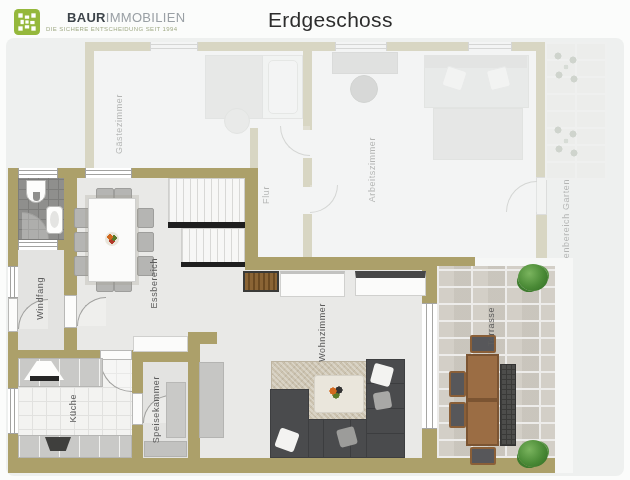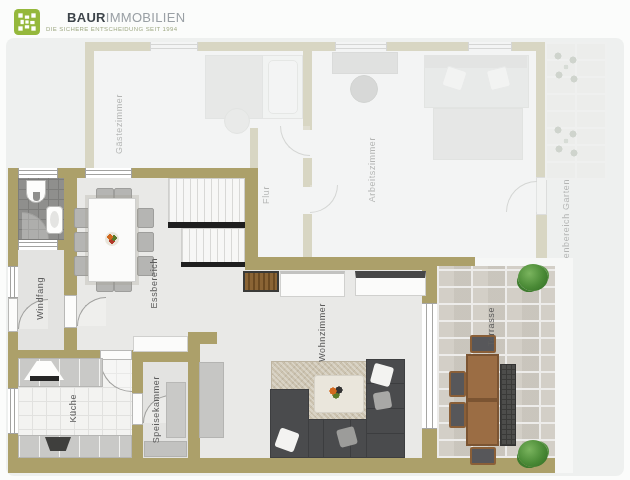--- a/index.html
+++ b/index.html
@@ -63,20 +63,21 @@
           <rect x="4" y="16" width="4" height="4"></rect>
           <rect x="16" y="16" width="4" height="4"></rect>
           <rect x="10" y="15" width="4" height="3"></rect>
         </g>
       </svg>
   </div>
   <div class="brand-line">
     <span class="brand-bold">BAUR</span><span class="brand-light">IMMOBILIEN</span>
   </div>
   <div class="tagline">DIE SICHERE ENTSCHEIDUNG SEIT 1994</div>
+  <div class="hdr-title">Erdgeschoss</div>
 
   <div class="faded">
     <div class="abs" style="left:85px;top:42px;width:462px;height:223px;background:#ffffff;"></div>
 
     <div class="wall" style="left:85px;top:42px;width:460px;height:9px;"></div>
     <div class="wall" style="left:85px;top:42px;width:9px;height:223px;"></div>
     <div class="wall" style="left:536px;top:42px;width:11px;height:223px;"></div>
     <div class="wall" style="left:303px;top:42px;width:9px;height:88px;"></div>
     <div class="wall" style="left:303px;top:158px;width:9px;height:29px;"></div>
     <div class="wall" style="left:303px;top:214px;width:9px;height:51px;"></div>

